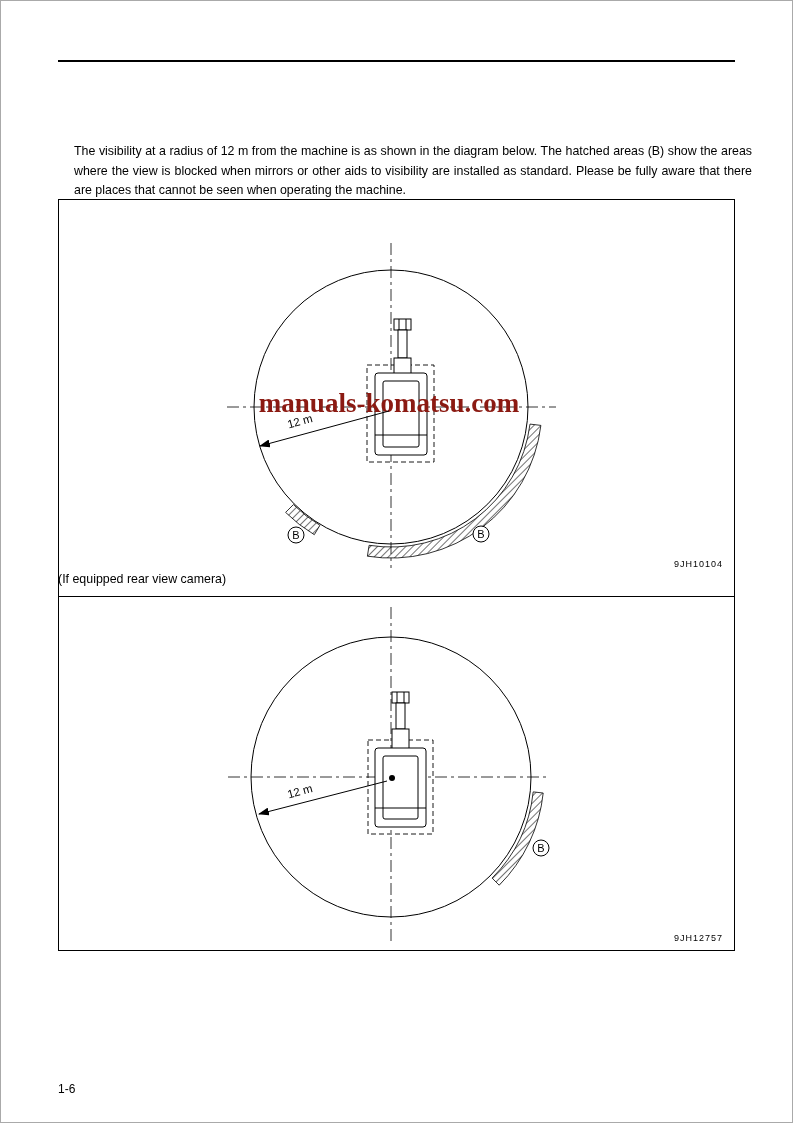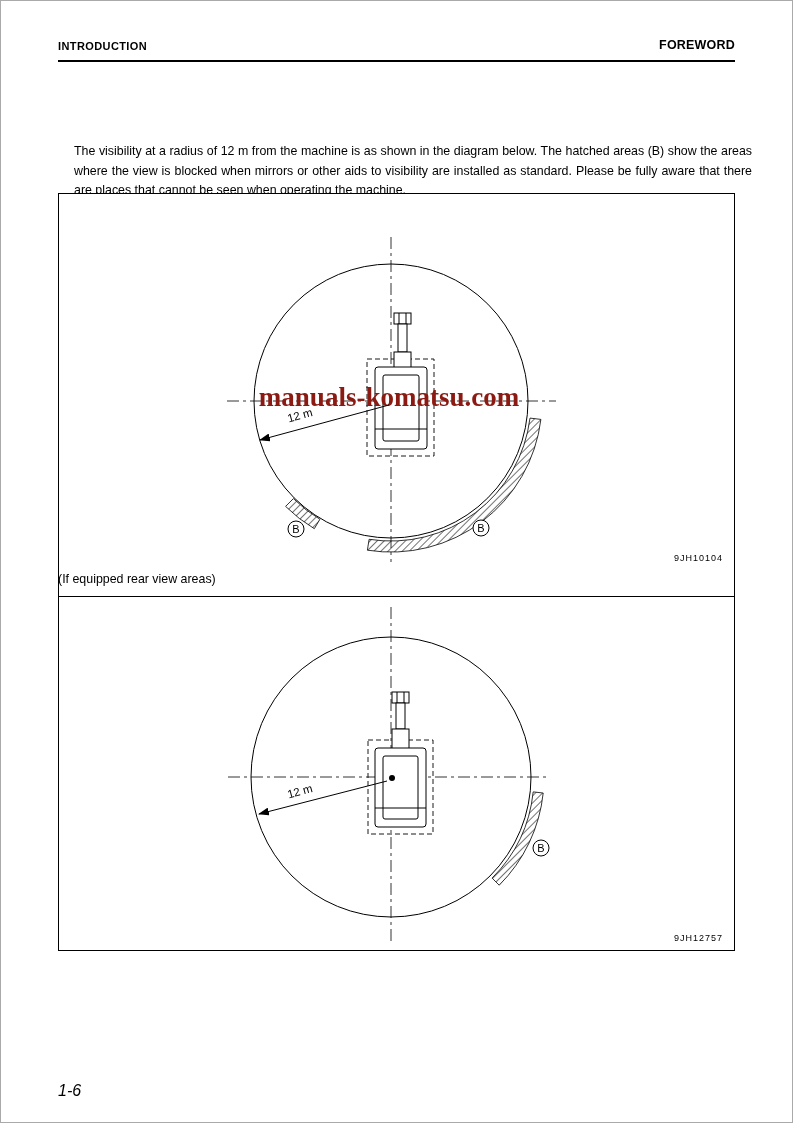--- a/index.html
+++ b/index.html
@@ -30,40 +30,36 @@
   .body-paragraph{
     position:absolute;left:57px;top:125px;margin:16px;
     width:678px;
     font-size:12.4px;line-height:1.58;
     text-align:justify;
   }
   .figure-box{
     position:absolute;left:57px;width:677px;
     border:1px solid #000;box-sizing:border-box;background:#fff;
   }
-  .figure-box-1{top:192px;height:413px;}
+  .figure-box-1{top:198px;height:413px;}
   .figure-box-2{top:595px;height:355px;}
   .figure-box svg{display:block;width:100%;height:100%;}
   .camera-caption{
     position:absolute;left:57px;top:571px;margin:0;font-size:12.4px;
   }
   .page-number{
-    position:absolute;left:57px;top:1081px;font-size:16px;font-style:italic;
+    position:absolute;left:57px;top:1081px;font-size:12px;
   }
   .diagram-line{stroke:#000;fill:none;}
 </style>
 </head>
 <body>
 
 <div class="page">
 
-  <div class="page-header">
-    <span class="hdr-left">INTRODUCTION</span>
-    <span class="hdr-right">FOREWORD</span>
-  </div>
   <div class="header-rule"></div>
 
 
   <p class="body-paragraph">The visibility at a radius of 12 m from the machine is as shown in the diagram below.  The hatched areas (B) show the areas where the view is blocked when mirrors or other aids to visibility are installed as standard. Please be fully aware that there are places that cannot be seen when operating the machine.</p>
 
   <div class="figure-box figure-box-1">
     <svg viewBox="0 0 675 341">
       <defs>
         <pattern id="hatch1" width="5" height="5" patternUnits="userSpaceOnUse" patternTransform="rotate(45)">
           <line x1="0" y1="0" x2="0" y2="5" stroke="#000" stroke-width="1.1"></line>
@@ -104,21 +100,21 @@
       </g>
       <g>
         <circle cx="422" cy="299" r="8" fill="#fff" stroke="#000" stroke-width="1"></circle>
         <text x="422" y="303" text-anchor="middle" font-size="11">B</text>
       </g>
 
       <text x="664" y="332" text-anchor="end" font-size="9" letter-spacing="1">9JH10104</text>
     </svg>
   </div>
 
-  <p class="camera-caption">(If equipped rear view areas)</p>
+  <p class="camera-caption">(If equipped rear view camera)</p>
 
   <div class="figure-box figure-box-2">
     <svg viewBox="0 0 675 353">
       <defs>
         <pattern id="hatch2" width="5" height="5" patternUnits="userSpaceOnUse" patternTransform="rotate(45)">
           <line x1="0" y1="0" x2="0" y2="5" stroke="#000" stroke-width="1.1"></line>
         </pattern>
         <marker id="arw2" markerWidth="11" markerHeight="8" refX="10" refY="4" orient="auto">
           <path d="M0,0 L11,4 L0,8 Z" fill="#000"></path>
         </marker>

